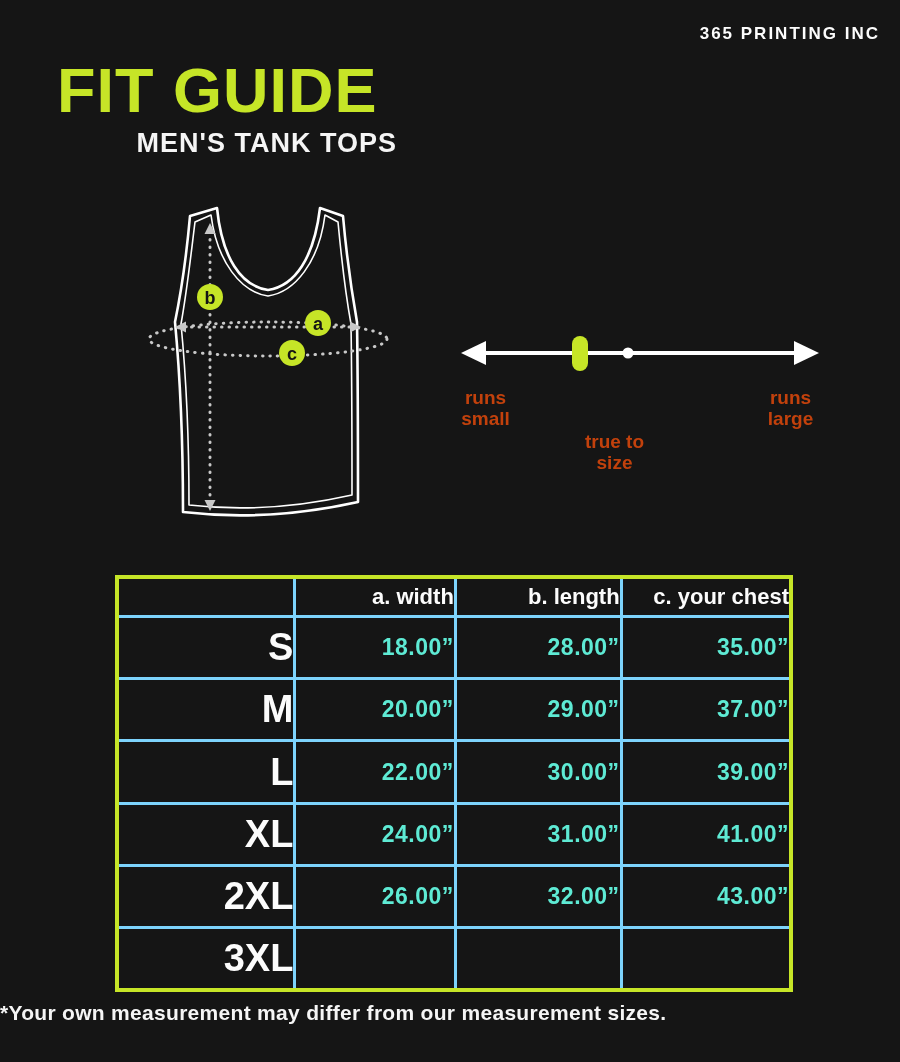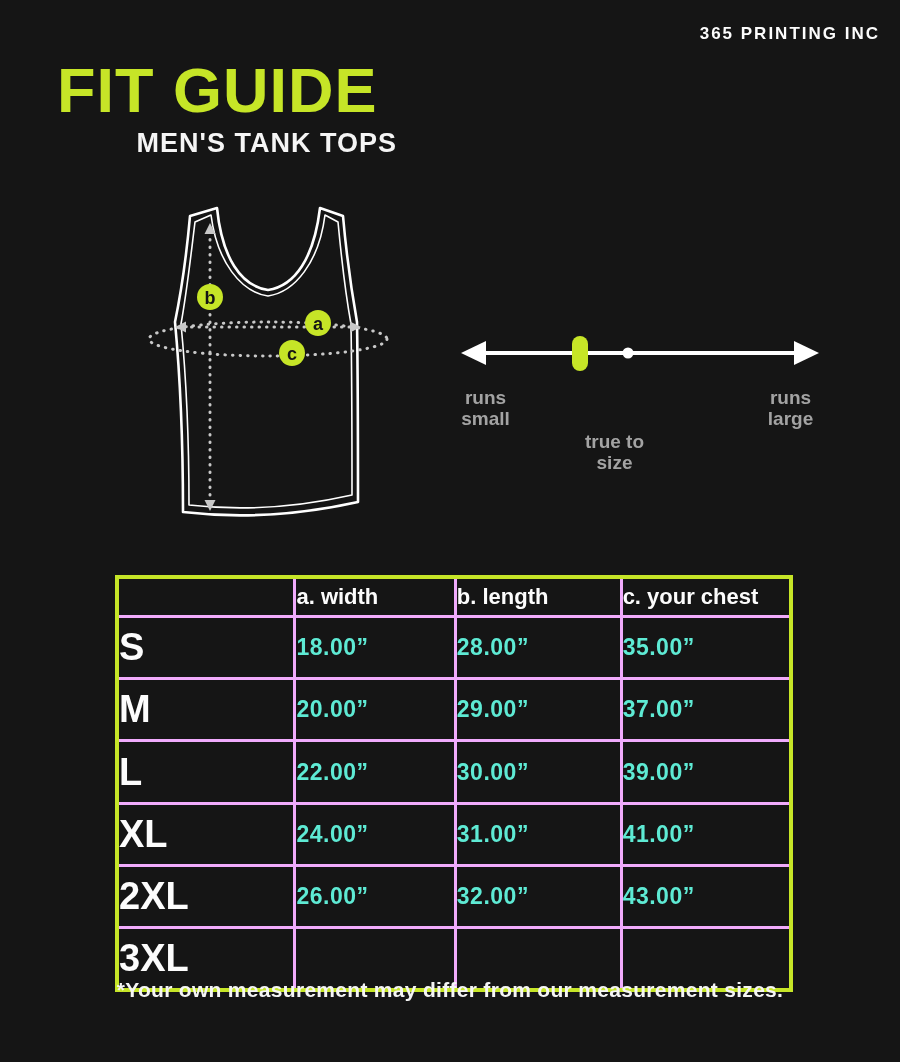--- a/index.html
+++ b/index.html
@@ -18,42 +18,42 @@
     color:var(--accent);text-align:left;white-space:nowrap;
   }
   .subtitle{
     margin-top:6px;font-size:27px;font-weight:bold;letter-spacing:1px;color:#f5f5f5;
     white-space:nowrap;
   }
   .tank-svg{position:absolute;left:140px;top:196px;}
   .scale-svg{position:absolute;left:450px;top:330px;}
   .scale-label{
     position:absolute;top:388px;font-size:19px;font-weight:bold;line-height:1.08;
-    text-align:center;white-space:pre-line;color:#a3a3a3;
+    text-align:center;white-space:pre-line;color:#c2410c;
   }
   .scale-label.left{left:443px;width:85px;}
   .scale-label.center{left:572px;width:85px;margin-top:44px;}
   .scale-label.right{left:748px;width:85px;}
   table.size-table{
     position:absolute;left:115px;top:575px;width:678px;height:417px;
     border-collapse:collapse;table-layout:fixed;
   }
   table.size-table td,table.size-table th{
-    border:3px solid #f0abfc;text-align:left;vertical-align:middle;padding:0;
+    border:3px solid #7dd3fc;text-align:right;vertical-align:middle;padding:0;
   }
   table.size-table{border:4px solid var(--accent);}
   col.c-size{width:26.4%;}
   col.c-a{width:23.8%;}
   col.c-b{width:24.6%;}
   col.c-c{width:25.2%;}
   .col-head{font-size:22px;font-weight:bold;color:#fcfcfc;}
   .size-cell{font-size:38px;font-weight:bold;color:#fcfcfc;}
   .val-cell{font-size:23px;font-weight:bold;color:#5eead4;letter-spacing:0.5px;}
   .footnote{
-    position:absolute;left:0;top:978px;width:900px;text-align:center;
+    position:absolute;left:0;top:1001px;width:900px;
     font-size:21px;font-weight:bold;color:#f5f5f5;letter-spacing:0.3px;
   }
 </style>
 </head>
 <body>
 
 <div class="canvas" style="--accent:#c6e527;">
 
   <div class="brand">365 PRINTING INC</div>
 

